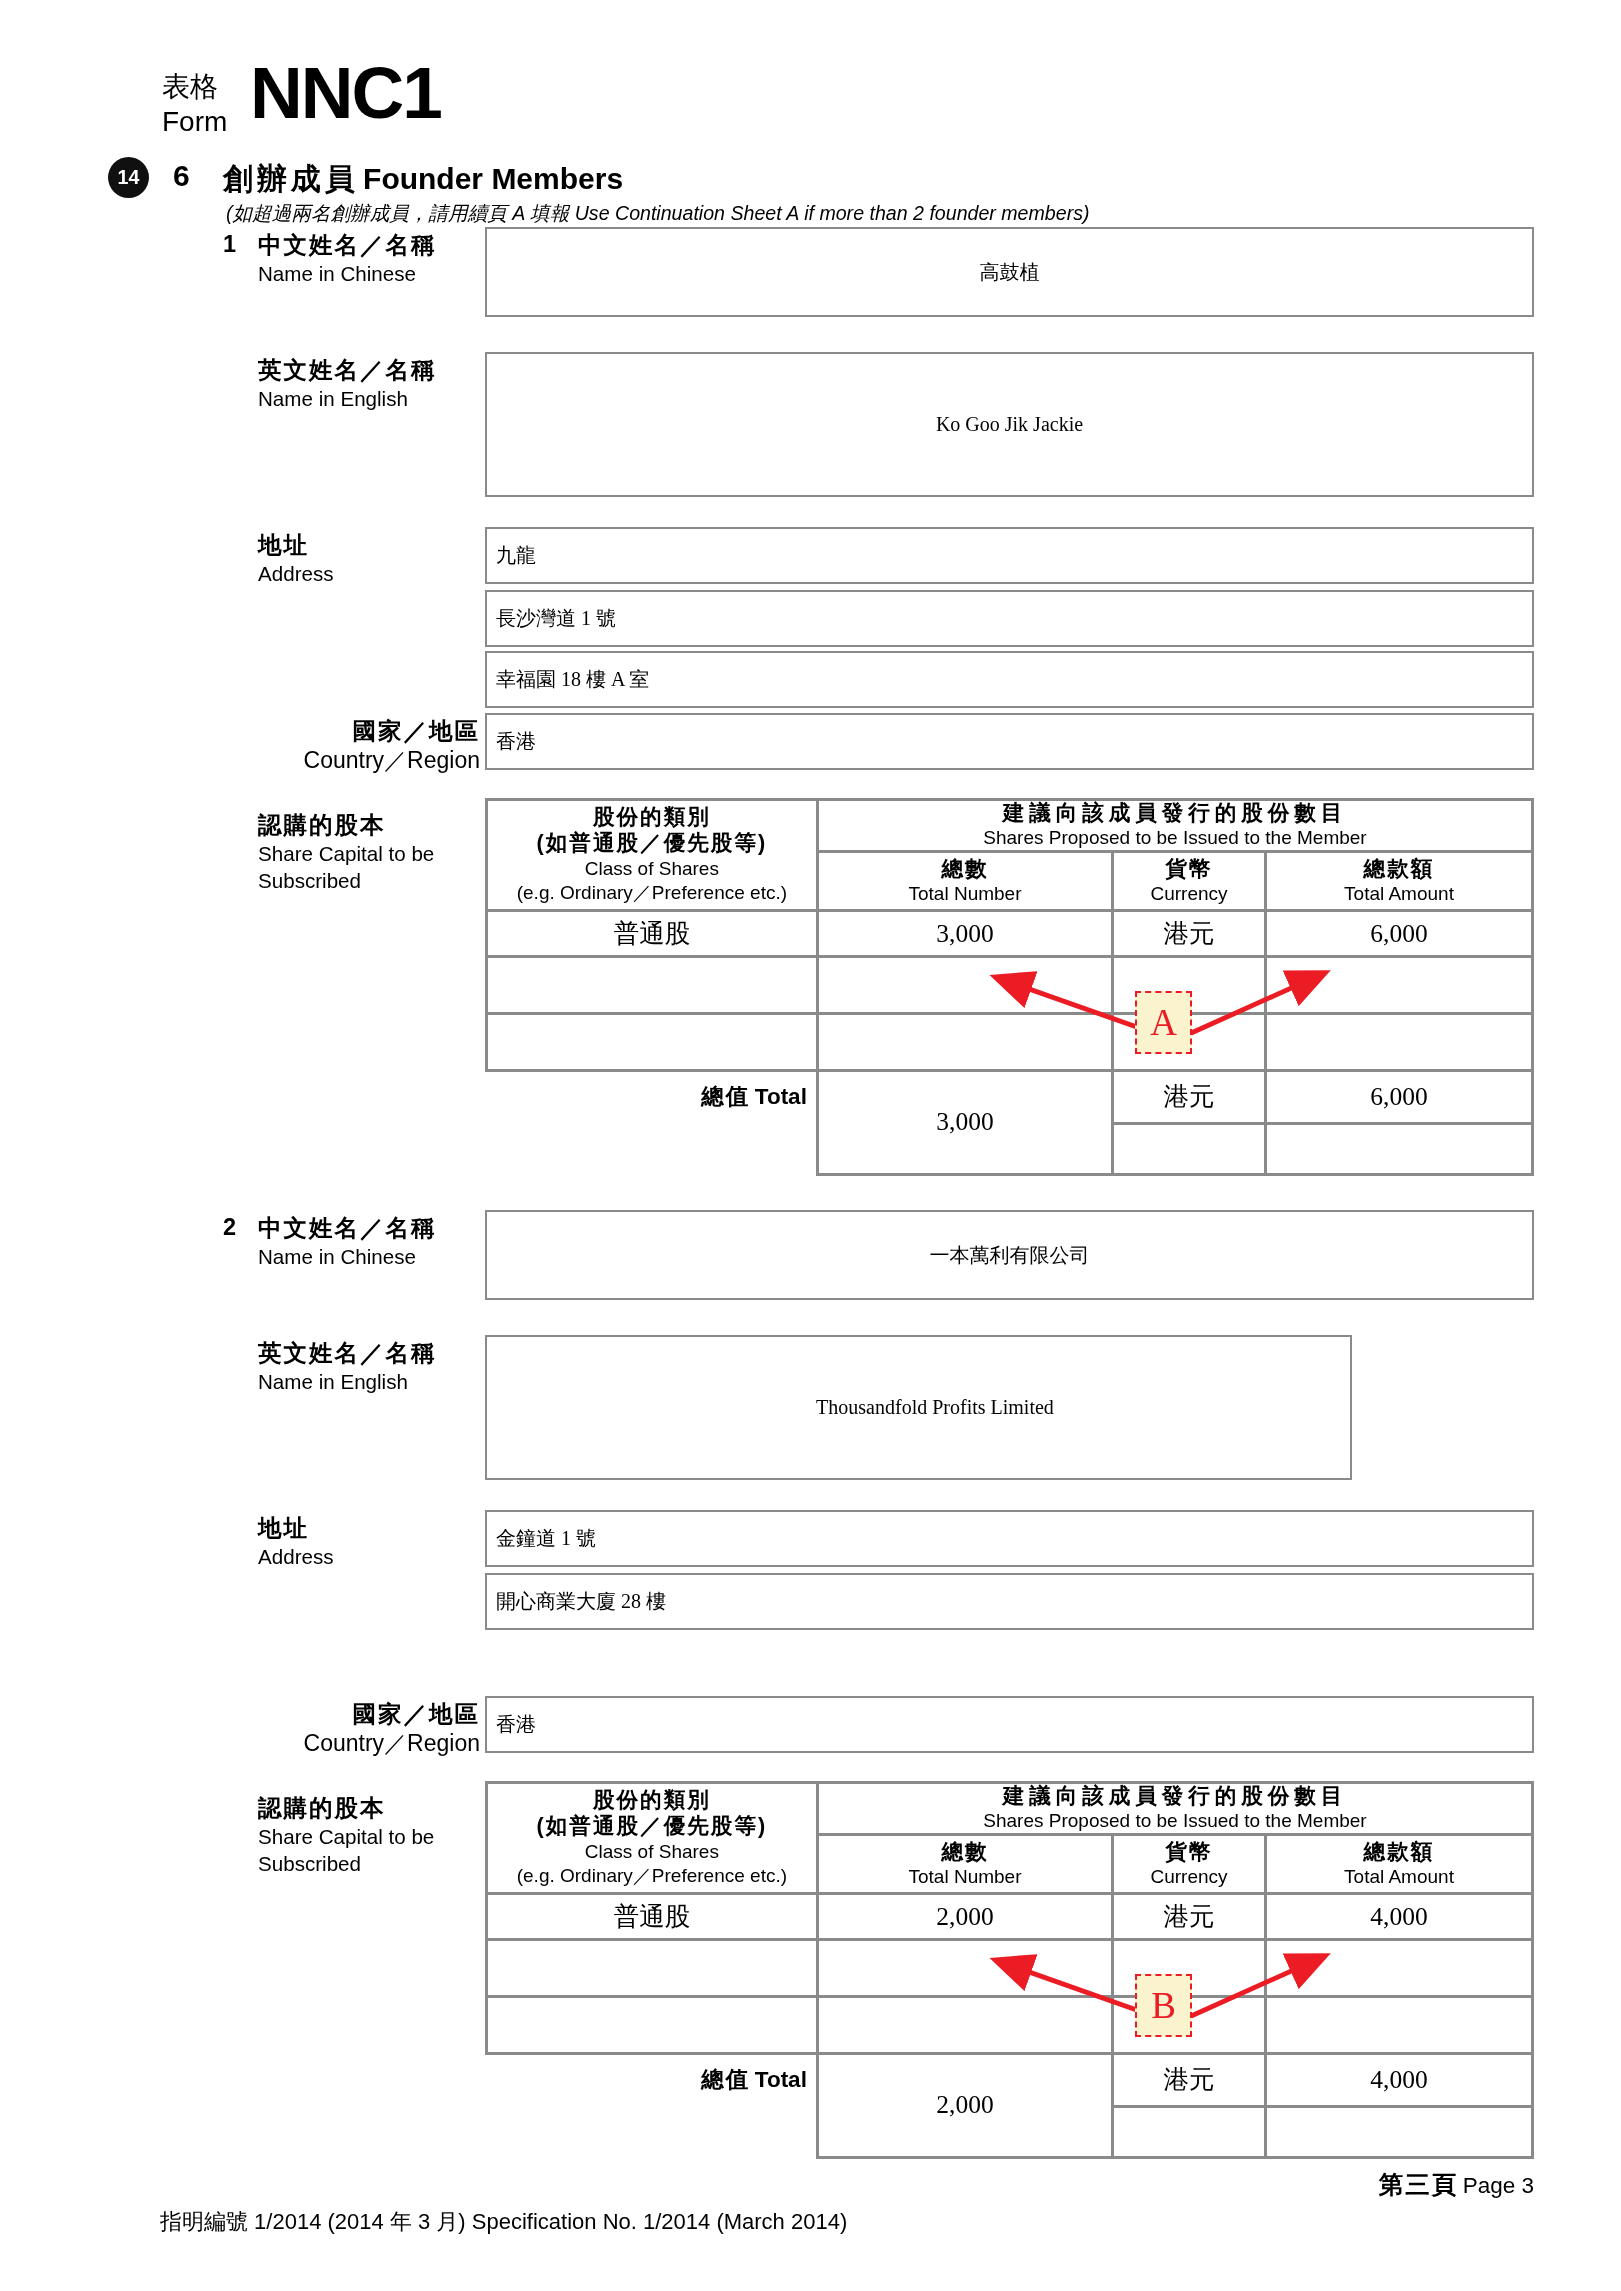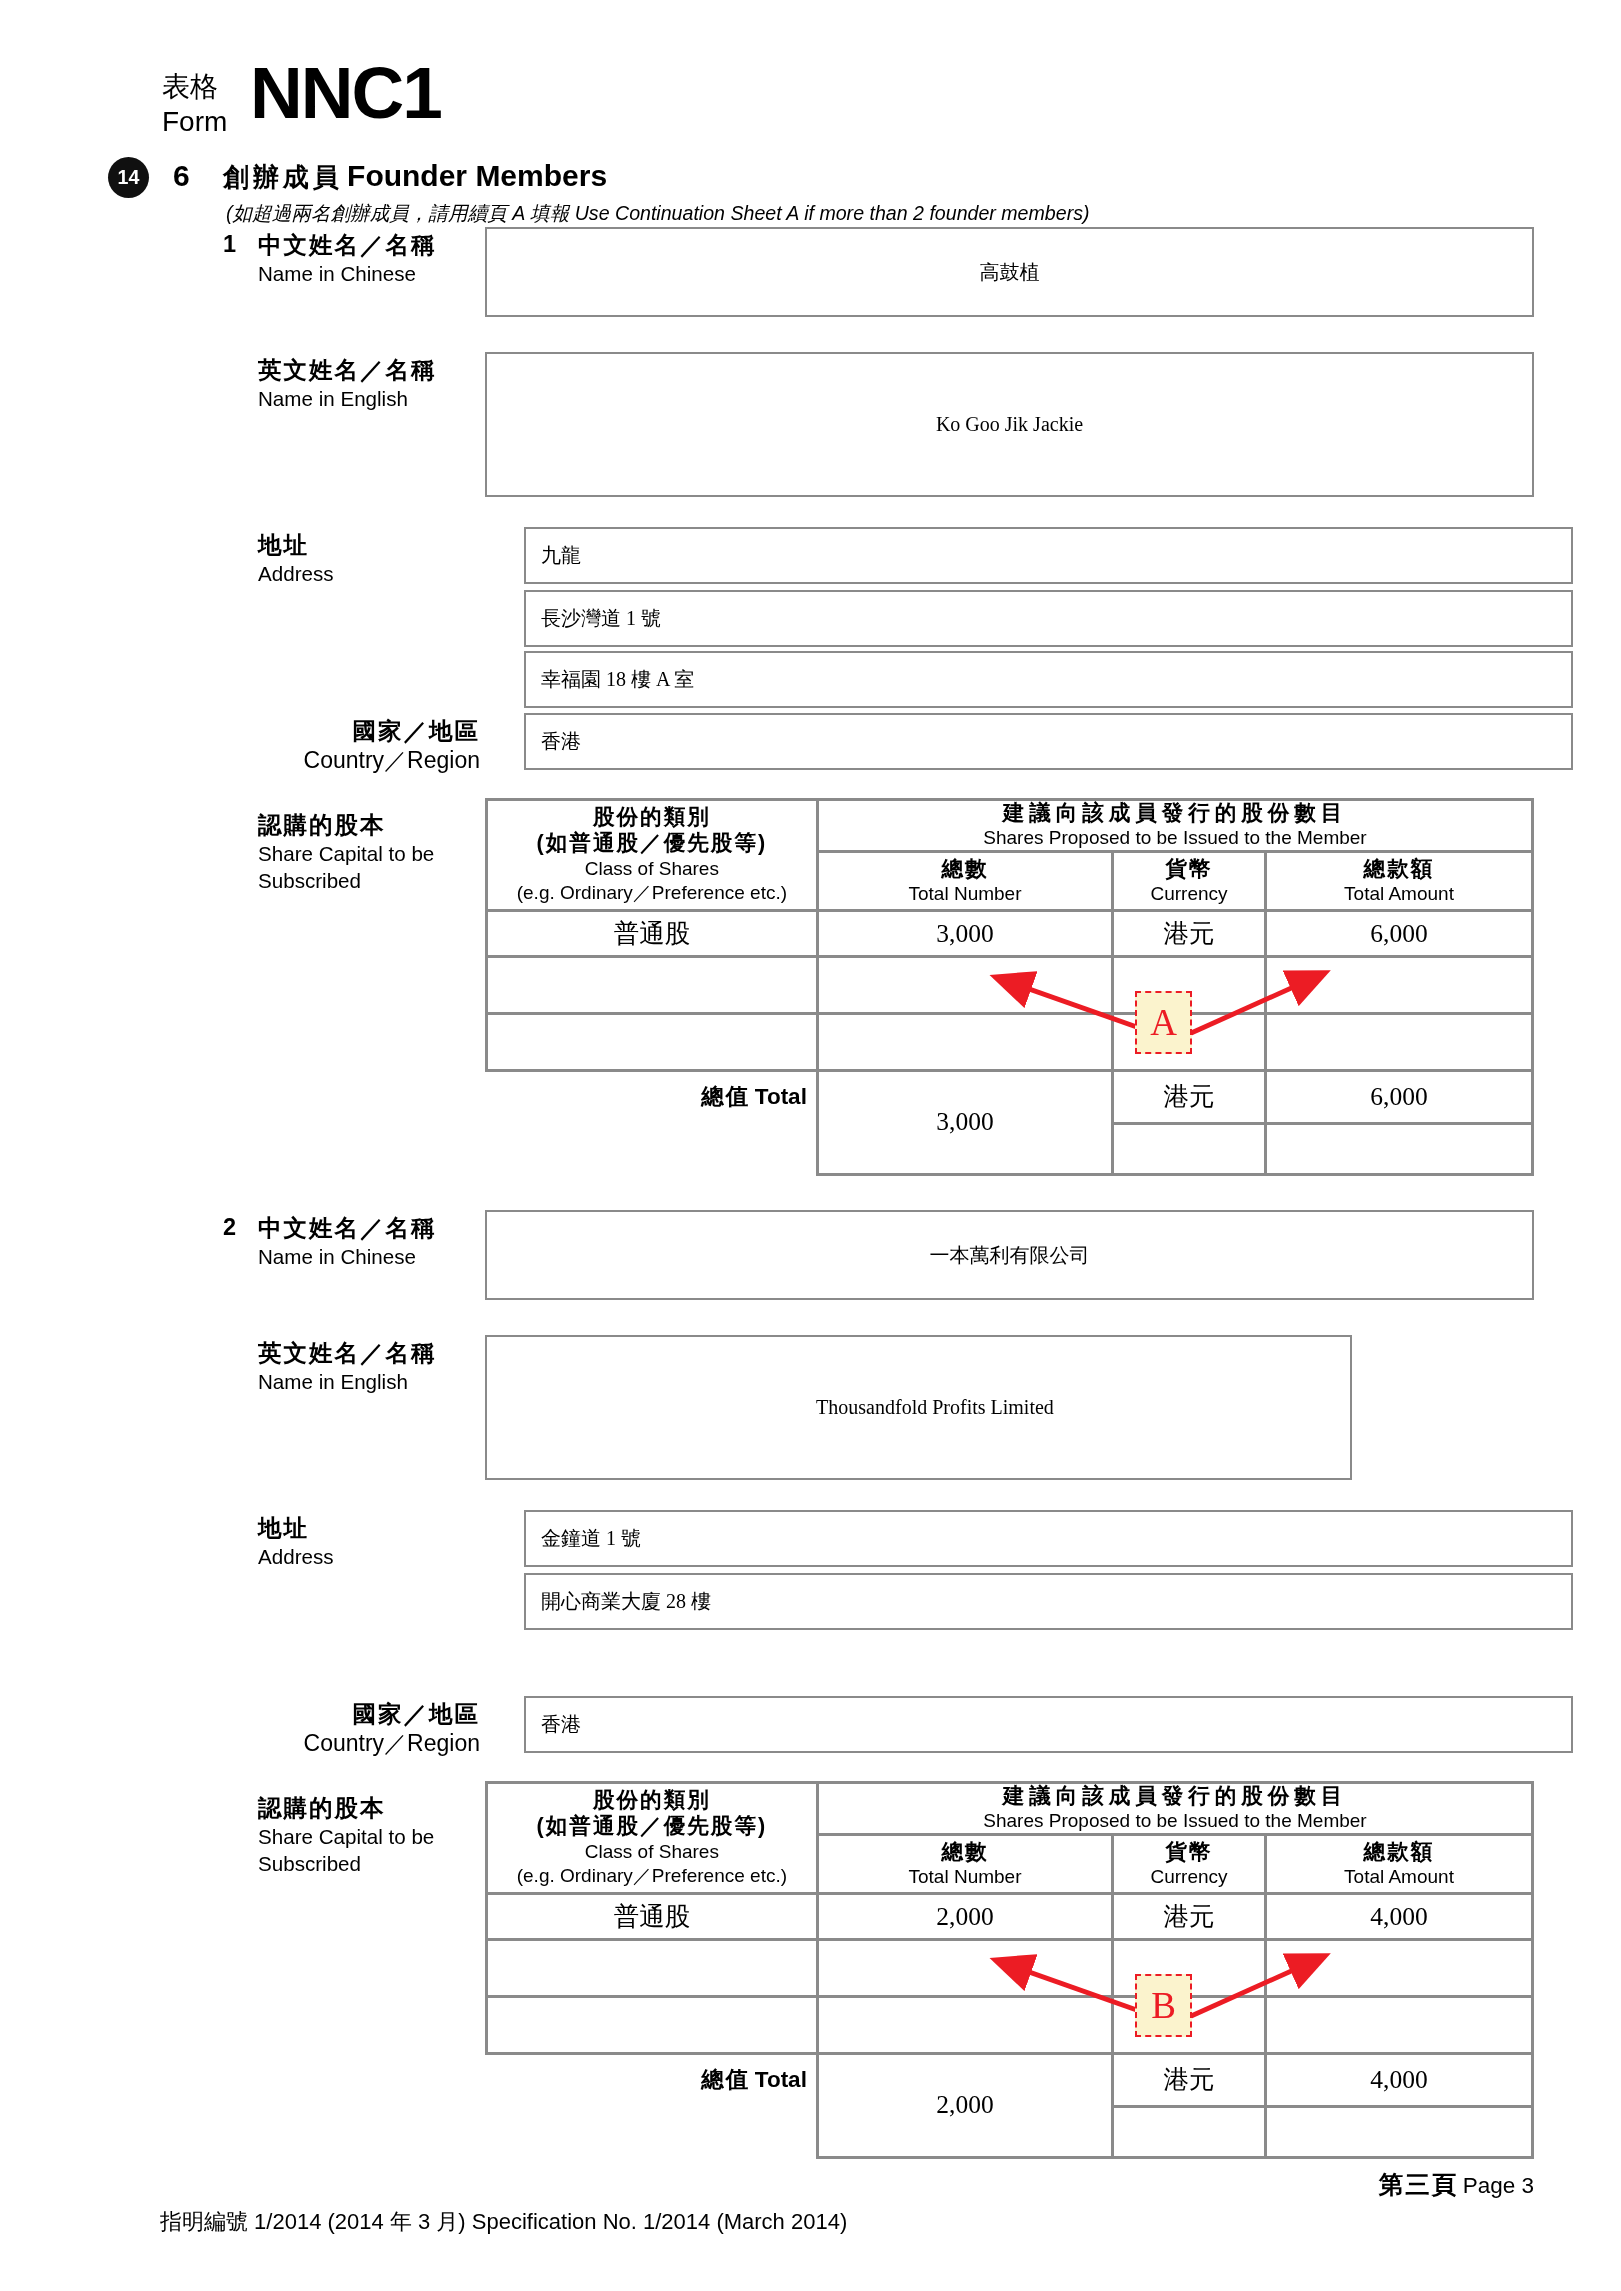--- a/index.html
+++ b/index.html
@@ -5,33 +5,33 @@
   html,body{margin:0;padding:0;background:#ffffff;}
   .page{position:relative;width:1621px;height:2292px;background:#ffffff;overflow:hidden;
         font-family:"Liberation Sans",sans-serif;color:#000;}
   .abs{position:absolute;}
   
   .form-lbl{font-size:28px;line-height:35px;}
   .form-code{font-size:73px;font-weight:bold;letter-spacing:-2px;}
   .num-badge{width:41px;height:41px;border-radius:50%;background:#101010;color:#fff;
              display:flex;align-items:center;justify-content:center;font-size:19.6px;font-weight:bold;}
   .sec-num{font-size:30px;font-weight:bold;}
-  .sec-title-zh{font-size:26px;font-weight:bold;letter-spacing:3.9px;}
+  .sec-title-zh{font-size:30px;font-weight:bold;letter-spacing:3.9px;}
   .sec-title-en{font-size:30px;font-weight:bold;}
   .sec-note{font-size:19.6px;font-style:italic;}
   
   .lbl-zh{font-size:23.5px;font-weight:bold;letter-spacing:2px;line-height:32px;}
   .lbl-en{font-size:20.6px;font-weight:normal;line-height:26.5px;}
   .lbl-en-reg{font-size:23px;font-weight:normal;line-height:26.5px;}
   .num-lbl{font-size:23.5px;font-weight:bold;}
   
   .box{border:2.9px solid #8a8a8a;background:#fff;box-sizing:border-box;display:flex;align-items:center;}
   .val{font-family:"Liberation Serif",serif;font-size:20px;}
   .jc{justify-content:center;}
-  .pl{padding-left:15px;margin-left:39px;}
+  .pl{padding-left:9px;}
   
   .tbl{width:1049px;height:378px;}
   .gl{background:#8a8a8a;position:absolute;}
   .cell{position:absolute;display:flex;flex-direction:column;align-items:center;justify-content:center;
         text-align:center;box-sizing:border-box;}
   .th-zh{font-size:21.6px;font-weight:bold;letter-spacing:2px;line-height:26.5px;}
   .th-zh-wide{font-size:21.6px;font-weight:bold;letter-spacing:4.9px;line-height:26.5px;}
   .th-en{font-size:19px;line-height:24.5px;}
   .td{font-family:"Liberation Serif",serif;font-size:25.5px;}
   .total-lbl{font-size:22.5px;font-weight:bold;letter-spacing:2px;}

